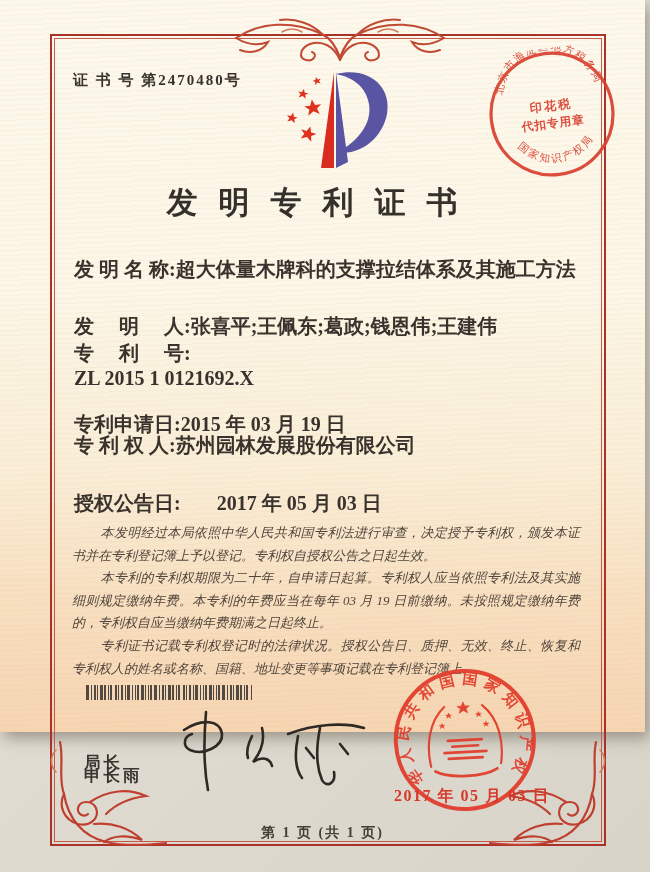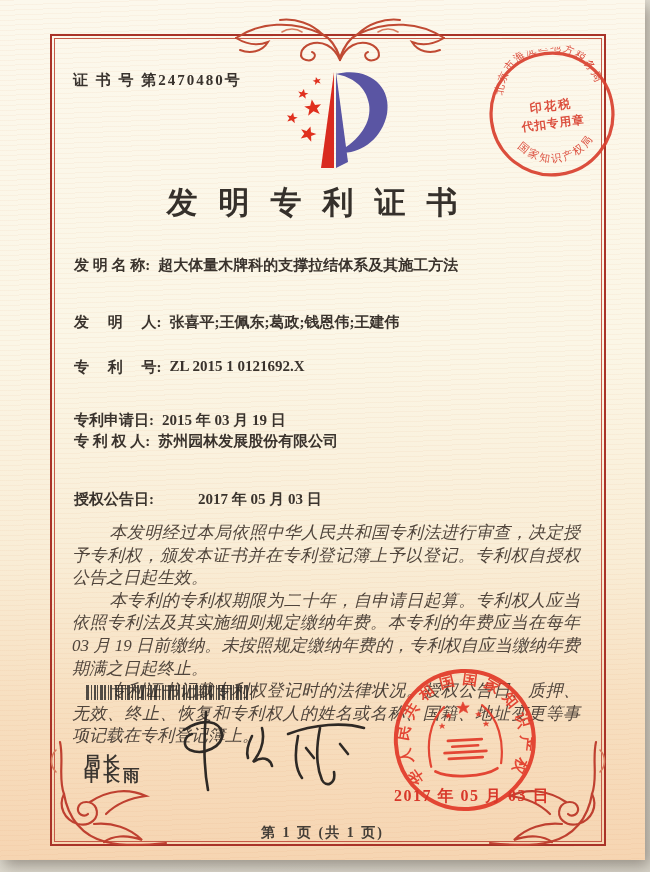--- a/index.html
+++ b/index.html
@@ -3,21 +3,21 @@
 <meta charset="utf-8">
 <style>
   * { margin:0; padding:0; box-sizing:border-box; }
   html,body { width:650px; height:872px; }
   body {
     font-family:"Liberation Serif","DejaVu Serif",serif;
     background:linear-gradient(135deg,#e7e3d8 0%,#d8d4c9 100%);
     position:relative; overflow:hidden;
   }
   .paper {
-    position:absolute; left:0; top:0; width:645px; height:860px;
+    position:absolute; left:0; top:0; width:645px; height:732px;
     background:linear-gradient(180deg,#fcf8ec 0%,#fbf6e6 40%,#f9edd6 65%,#f7dfc0 82%,#f6d5b2 100%);
     box-shadow:4px 6px 14px rgba(90,80,70,.5);
   }
   .texture {
     position:absolute; inset:0;
     background:repeating-linear-gradient(178deg, rgba(223,146,94,.07) 0 1px, transparent 1px 5px);
     pointer-events:none;
   }
   .frame {
     position:absolute; left:50px; top:34px; width:556px; height:812px;
@@ -33,27 +33,27 @@
     font-size:15px; letter-spacing:2px; color:#38322d; font-weight:600;
   }
   .logo { position:absolute; left:268px; top:64px; }
   .tax-seal { position:absolute; left:486px; top:48px; transform:rotate(-7deg); opacity:.92; }
   .title {
     position:absolute; left:0; right:0; top:182px; text-align:center;
     font-size:31px; font-weight:bold; color:#35302b;
     letter-spacing:21px; 
   }
   .fields { position:absolute; left:74px; top:248px; width:500px; }
-  .field-row { position:absolute; left:0; display:flex; font-size:15px; color:#3a332d; }
+  .field-row { position:absolute; left:0; display:flex; font-size:20px; color:#3a332d; }
   .field-row .lbl { white-space:pre; font-weight:600; }
-  .field-row .val { white-space:pre; margin-left:8px; font-weight:600; }
-  .r0{top:8px;} .r1{top:65px;} .r2{top:110px;} .r3{top:163px;justify-content:flex-end;} .r4{top:184px;} .r5{top:242px;gap:36px;}
+  .field-row .val { white-space:pre; font-weight:600; }
+  .r0{top:8px;} .r1{top:65px;} .r2{top:92px;flex-direction:column;} .r3{top:163px;justify-content:flex-end;} .r4{top:184px;} .r5{top:242px;gap:36px;}
   .paras {
     position:absolute; left:72px; top:522px; width:508px;
-    font-size:17px; line-height:22.6px; color:#50453c; font-style:italic;
+    font-size:13px; line-height:22.6px; color:#50453c; font-style:italic;
   }
   .paras p { text-indent:2.2em; margin:0; text-align:justify; }
   .barcode { position:absolute; left:84px; top:684px; opacity:.82; }
   .signer-title { position:absolute; left:84px; top:752px; font-size:16.5px; font-weight:600; letter-spacing:3px; color:#3a3530; }
   .signer-name  { position:absolute; left:84px; top:765px; font-size:16.5px; font-weight:600; letter-spacing:3px; color:#3a3530; }
   .signature { position:absolute; left:168px; top:706px; }
   .office-seal { position:absolute; left:390px; top:668px; transform:rotate(-3deg); opacity:.93; }
   .seal-date {
     position:absolute; left:394px; top:786px; font-size:16px; font-weight:bold;
     color:#d8382a; letter-spacing:1.5px; white-space:pre;

